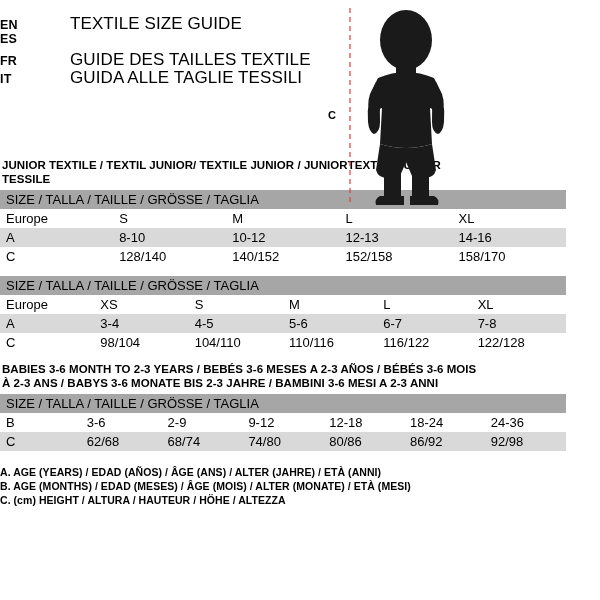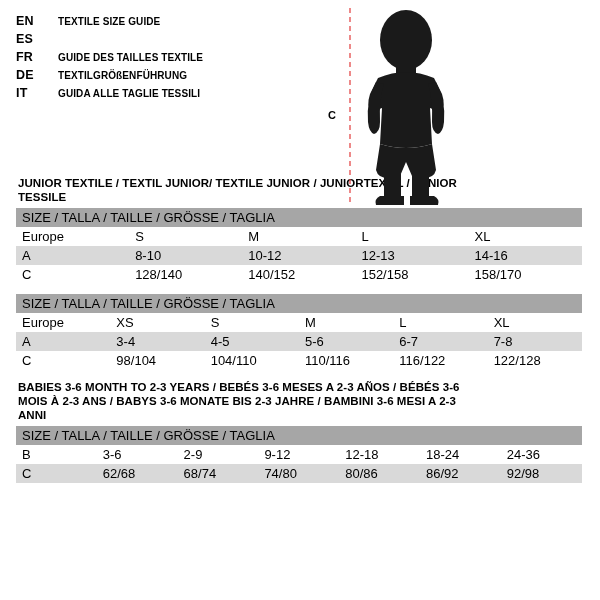--- a/index.html
+++ b/index.html
@@ -13,42 +13,43 @@
     font-family: "Liberation Sans", sans-serif;
     color: #000000;
     position: relative;
     overflow: hidden;
   }
   .page {
     position: relative;
     width: 498px;
     height: 600px;
     box-sizing: border-box;
-    padding: 14px 16px 6px 16px;
+    padding: 14px 16px 6px 0;
   }
 
   
   .lang-block {
     width: 430px;
   }
   .lang-row {
     display: flex;
     align-items: baseline;
     height: 18px;
   }
   .lang-code {
     width: 42px;
     font-size: 12.5px;
     font-weight: 700;
     letter-spacing: 0.2px;
   }
   .lang-text {
-    font-size: 10px;
-    font-weight: 700;
+    font-size: 17px;
+    font-weight: 400;
     letter-spacing: 0.1px;
+    margin-left: 28px;
   }
 
   
   .figure {
     position: absolute;
     top: 4px;
     right: 10px;
     width: 160px;
     height: 210px;
   }
@@ -117,24 +118,20 @@
     <div class="lang-row">
       <span class="lang-code">EN</span>
       <span class="lang-text">TEXTILE SIZE GUIDE</span>
     </div>
     <div class="lang-row">
       <span class="lang-code">ES</span>
     </div>
     <div class="lang-row">
       <span class="lang-code">FR</span>
       <span class="lang-text">GUIDE DES TAILLES TEXTILE</span>
-    </div>
-    <div class="lang-row">
-      <span class="lang-code">DE</span>
-      <span class="lang-text">TEXTILGRÖßENFÜHRUNG</span>
     </div>
     <div class="lang-row">
       <span class="lang-code">IT</span>
       <span class="lang-text">GUIDA ALLE TAGLIE TESSILI</span>
     </div>
   </div>
 
   <div class="figure">
     <span class="c-label">C</span>
     <svg width="160" height="210" viewBox="0 0 160 210">
@@ -248,14 +245,19 @@
         <td>68/74</td>
         <td>74/80</td>
         <td>80/86</td>
         <td>86/92</td>
         <td>92/98</td>
       </tr>
     </tbody>
       </table>
   </div>
 
+  <div class="legend">
+    <div>A. AGE (YEARS) / EDAD (AÑOS) / ÂGE (ANS) / ALTER (JAHRE) / ETÀ (ANNI)</div>
+    <div>B. AGE (MONTHS) / EDAD (MESES) / ÂGE (MOIS) / ALTER (MONATE) / ETÀ (MESI)</div>
+    <div>C. (cm) HEIGHT / ALTURA / HAUTEUR / HÖHE / ALTEZZA</div>
+  </div>
 
 </div>
 
 </body></html>

